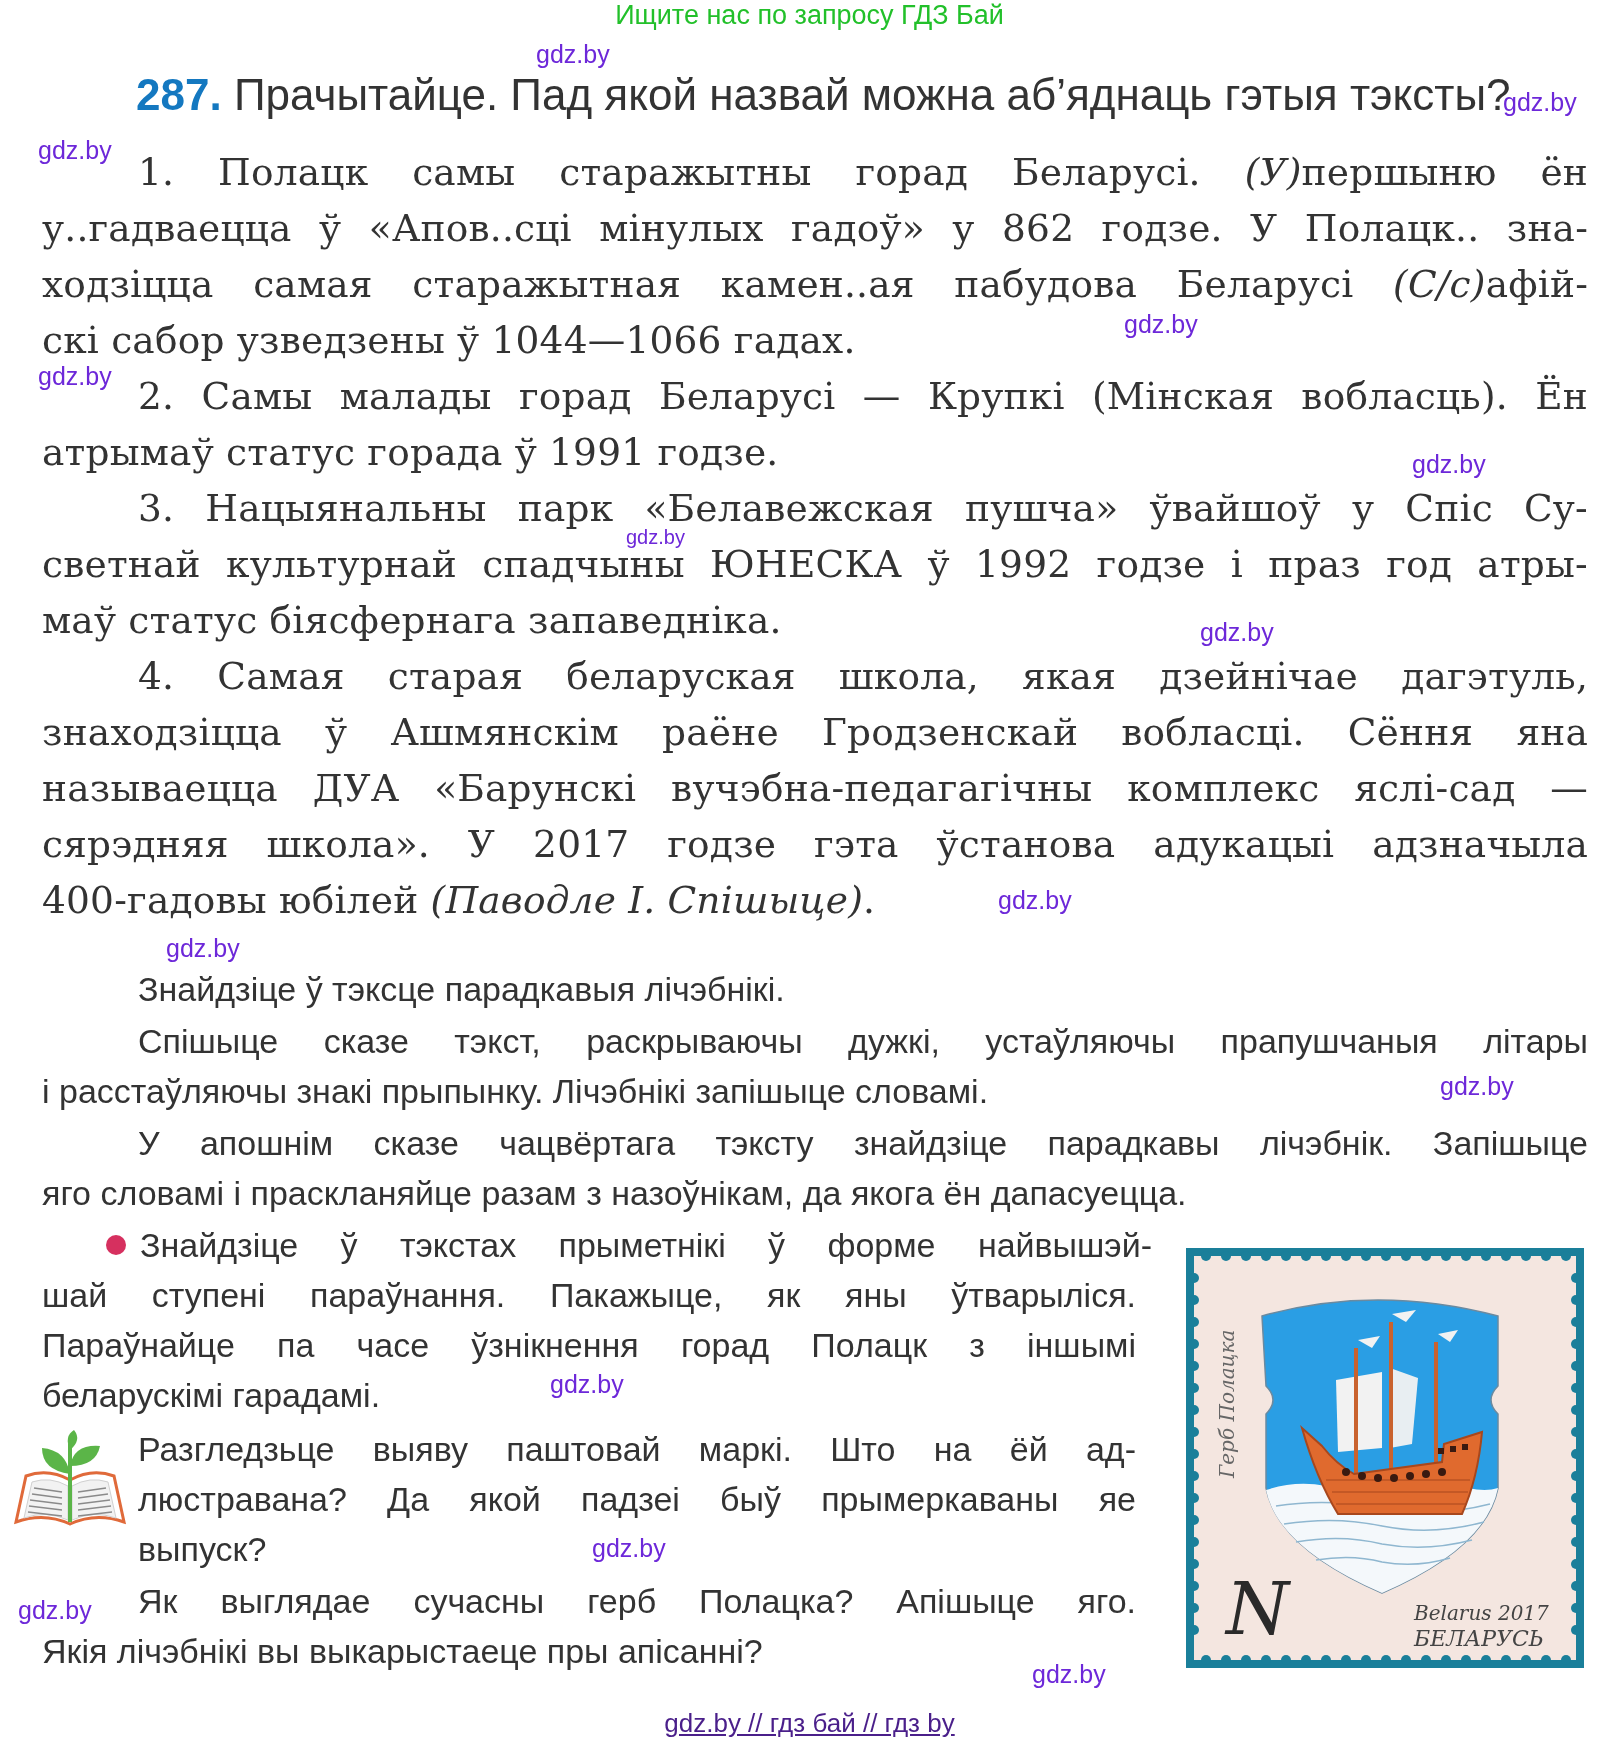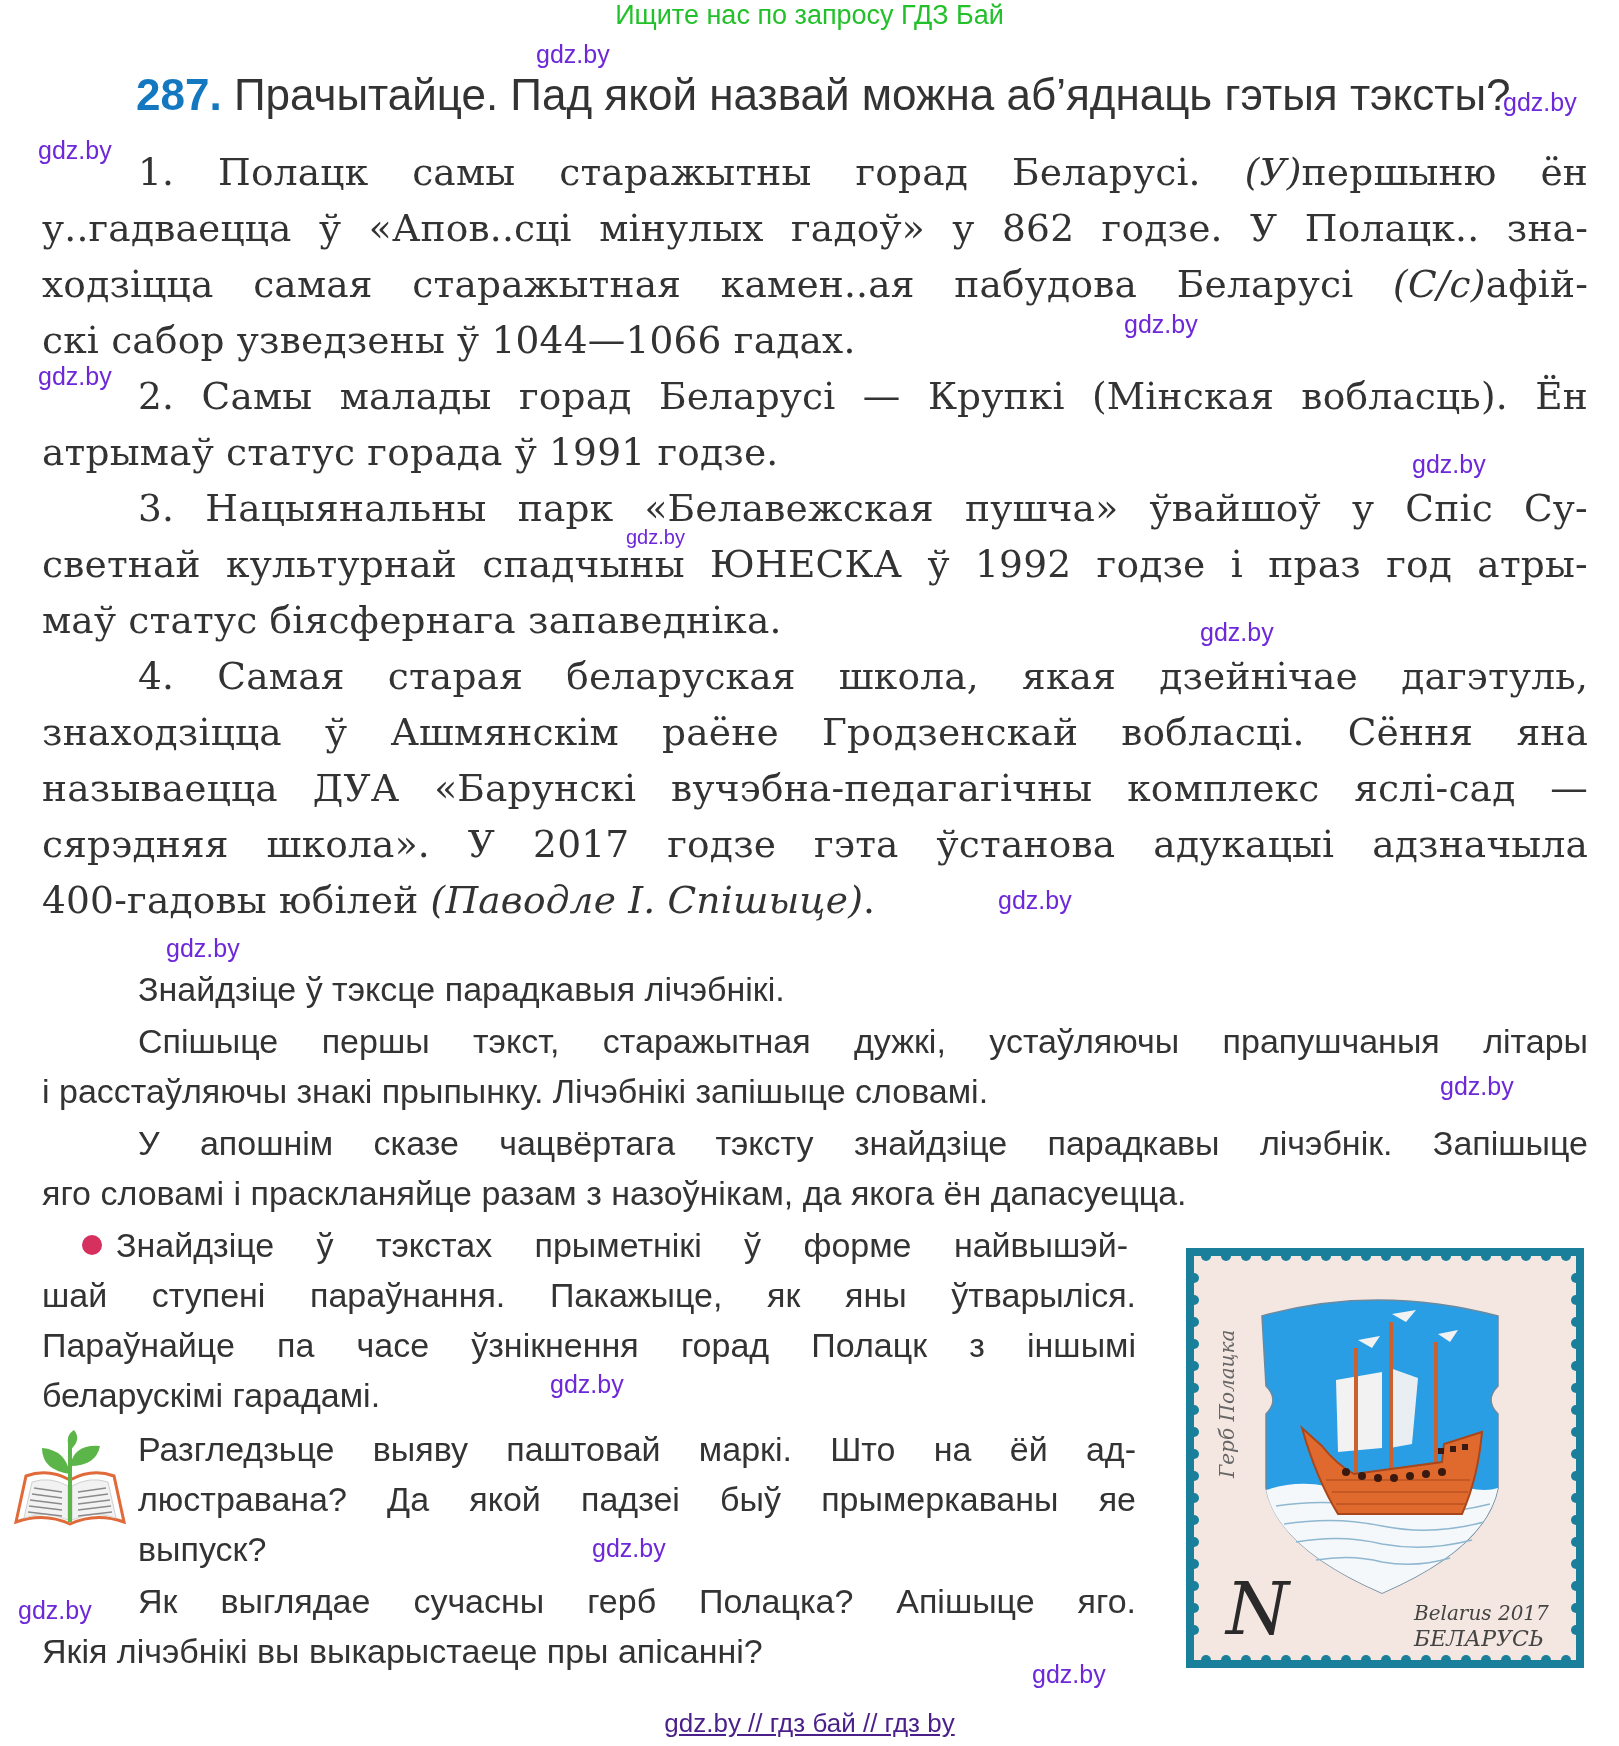--- a/index.html
+++ b/index.html
@@ -74,27 +74,27 @@
   <div class="line just" style="top:760px;">называецца ДУА «Барунскі вучэбна-педагагічны комплекс яслі-сад —</div>
   <div class="line just" style="top:816px;">сярэдняя школа». У 2017 годзе гэта ўстанова адукацыі адзначыла</div>
   <div class="line" style="top:872px;">
     <span>400-гадовы юбілей</span> <span class="it">(Паводле І. Спішыце)</span><span>.</span>
   </div>
 </div>
 
 <div class="sans">
   <div class="sline" style="top:964px;left:138px;text-align:right;">Знайдзіце ў тэксце парадкавыя лічэбнікі.</div>
 
-  <div class="sline just" style="top:1016px;left:42px;width:1546px;padding-left:96px;box-sizing:border-box;">Спішыце першы тэкст, старажытная дужкі, устаўляючы прапушчаныя літары</div>
+  <div class="sline just" style="top:1016px;left:42px;width:1546px;padding-left:96px;box-sizing:border-box;">Спішыце сказе тэкст, раскрываючы дужкі, устаўляючы прапушчаныя літары</div>
   <div class="sline" style="top:1066px;">і расстаўляючы знакі прыпынку. Лічэбнікі запішыце словамі.</div>
 
   <div class="sline just" style="top:1118px;left:42px;width:1546px;padding-left:96px;box-sizing:border-box;">У апошнім сказе чацвёртага тэксту знайдзіце парадкавы лічэбнік. Запішыце</div>
   <div class="sline" style="top:1168px;">яго словамі і праскланяйце разам з назоўнікам, да якога ён дапасуецца.</div>
 
-  <div class="sline just" style="top:1220px;left:34px;width:1094px;padding-left:48px;box-sizing:border-box;">
+  <div class="sline just" style="top:1220px;left:58px;width:1094px;padding-left:48px;box-sizing:border-box;">
     <span class="bullet"></span><span>Знайдзіце ў тэкстах прыметнікі ў форме найвышэй-</span>
   </div>
   <div class="sline just" style="top:1270px;width:1094px;">шай ступені параўнання. Пакажыце, як яны ўтварыліся.</div>
   <div class="sline just" style="top:1320px;width:1094px;">Параўнайце па часе ўзнікнення горад Полацк з іншымі</div>
   <div class="sline" style="top:1370px;">беларускімі гарадамі.</div>
 
   <div class="sline just" style="top:1424px;left:138px;width:998px;">Разгледзьце выяву паштовай маркі. Што на ёй ад-</div>
   <div class="sline just" style="top:1474px;left:138px;width:998px;">люстравана? Да якой падзеі быў прымеркаваны яе</div>
   <div class="sline" style="top:1524px;left:138px;">выпуск?</div>
 

